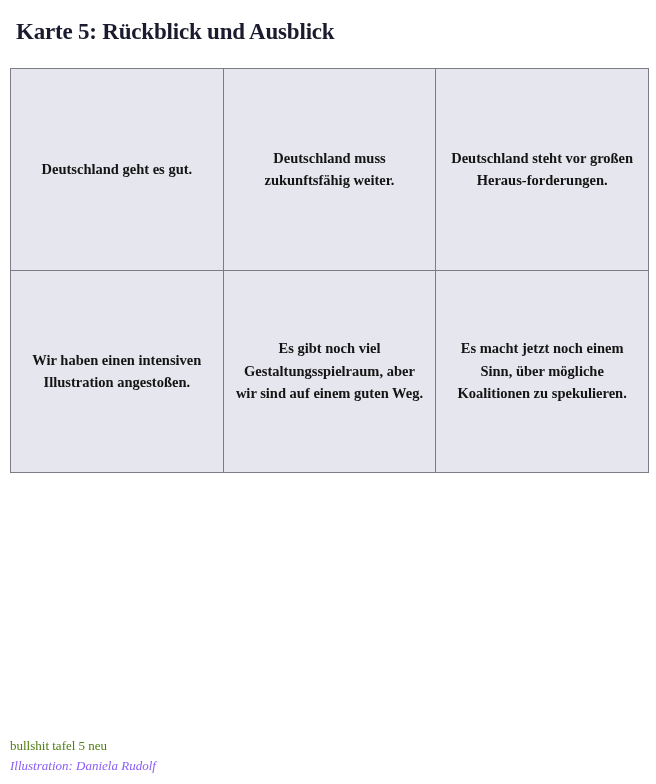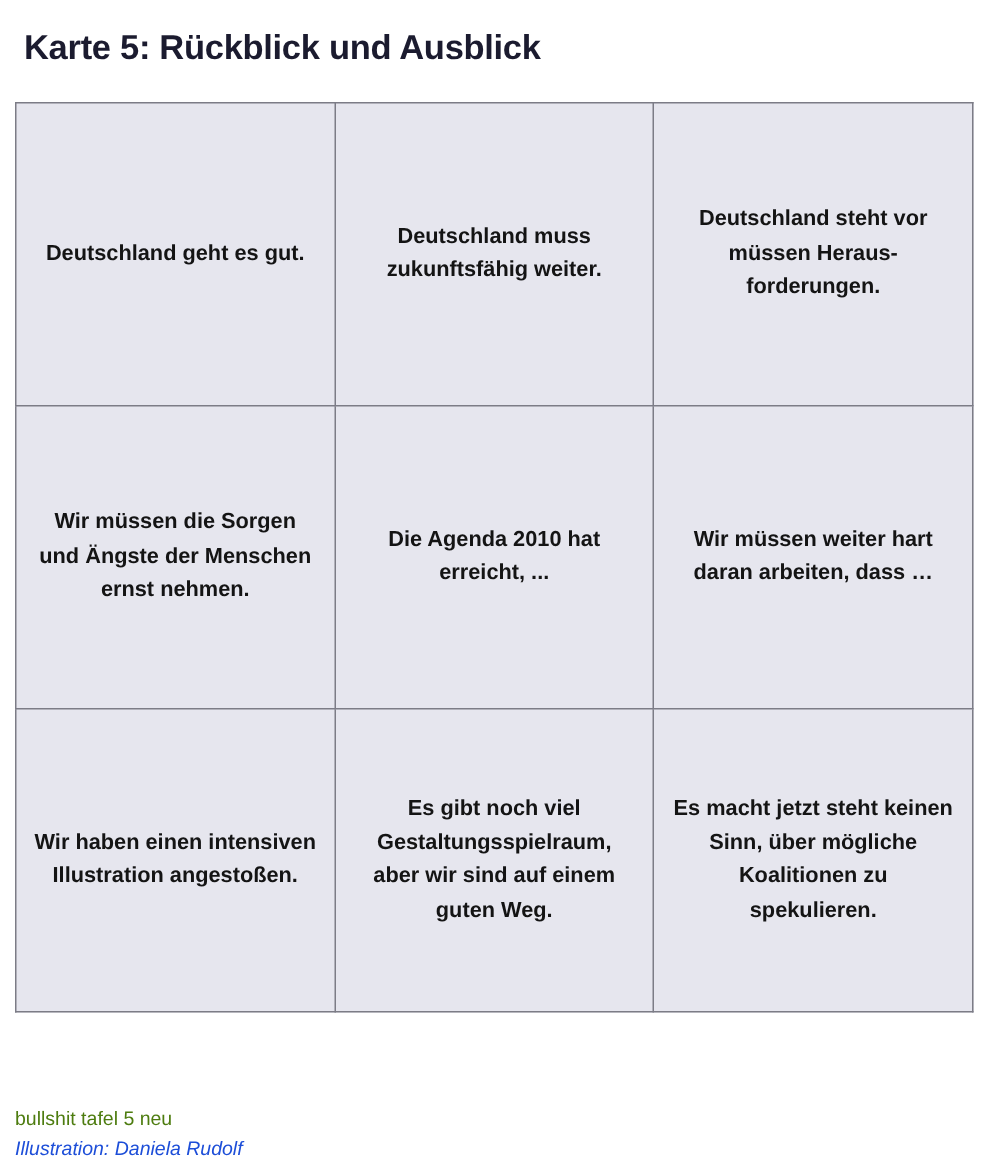--- a/index.html
+++ b/index.html
@@ -13,20 +13,21 @@
     font-family: "Liberation Sans", sans-serif;
     color: #1a1a1a;
     overflow: hidden;
   }
   .page {
     width: 578px;
     height: 784px;
     box-sizing: border-box;
     padding: 14px 10px 0 10px;
     position: relative;
+    font-family: Liberation Serif, serif;
   }
   .page-title {
     font-size: 23px;
     font-weight: bold;
     color: #1b1b2f;
     letter-spacing: -0.2px;
     margin: 0 0 0 6px;
     padding-top: 4px;
     line-height: 1.2;
   }
@@ -64,21 +65,21 @@
     bottom: 8px;
     width: 639px;
   }
   .footer-line {
     font-size: 13px;
     color: #4d7c0f;
     line-height: 1.55;
   }
   .footer-credit {
     font-size: 13px;
-    color: #1d4ed8;
+    color: #8b5cf6;
     font-style: italic;
     line-height: 1.55;
   }
 </style>
 </head>
 <body>
 
 <div class="page">
 
   <h1 class="page-title">Karte 5: Rückblick und Ausblick</h1>
@@ -87,43 +88,32 @@
     <table class="bingo">
       <tbody>
         <tr>
           <td>
             <span class="cell-text">Deutschland geht es gut.</span>
           </td>
           <td>
             <span class="cell-text">Deutschland muss zukunftsfähig weiter.</span>
           </td>
           <td>
-            <span class="cell-text">Deutschland steht vor müssen Heraus-forderungen.</span>
-          </td>
-        </tr>
-        <tr>
-          <td>
-            <span class="cell-text">Wir müssen die Sorgen und Ängste der Menschen ernst nehmen.</span>
-          </td>
-          <td>
-            <span class="cell-text">Die Agenda 2010 hat erreicht, ...</span>
-          </td>
-          <td>
-            <span class="cell-text">Wir müssen weiter hart daran arbeiten, dass …</span>
+            <span class="cell-text">Deutschland steht vor großen Heraus-forderungen.</span>
           </td>
         </tr>
         <tr>
           <td>
             <span class="cell-text">Wir haben einen intensiven Illustration angestoßen.</span>
           </td>
           <td>
             <span class="cell-text">Es gibt noch viel Gestaltungsspielraum, aber wir sind auf einem guten Weg.</span>
           </td>
           <td>
-            <span class="cell-text">Es macht jetzt steht keinen Sinn, über mögliche Koalitionen zu spekulieren.</span>
+            <span class="cell-text">Es macht jetzt noch einem Sinn, über mögliche Koalitionen zu spekulieren.</span>
           </td>
         </tr>
       </tbody>
     </table>
   </div>
 
   <div class="footer">
     <div class="footer-line">bullshit tafel 5 neu</div>
     <div class="footer-credit">Illustration: Daniela Rudolf</div>
   </div>

